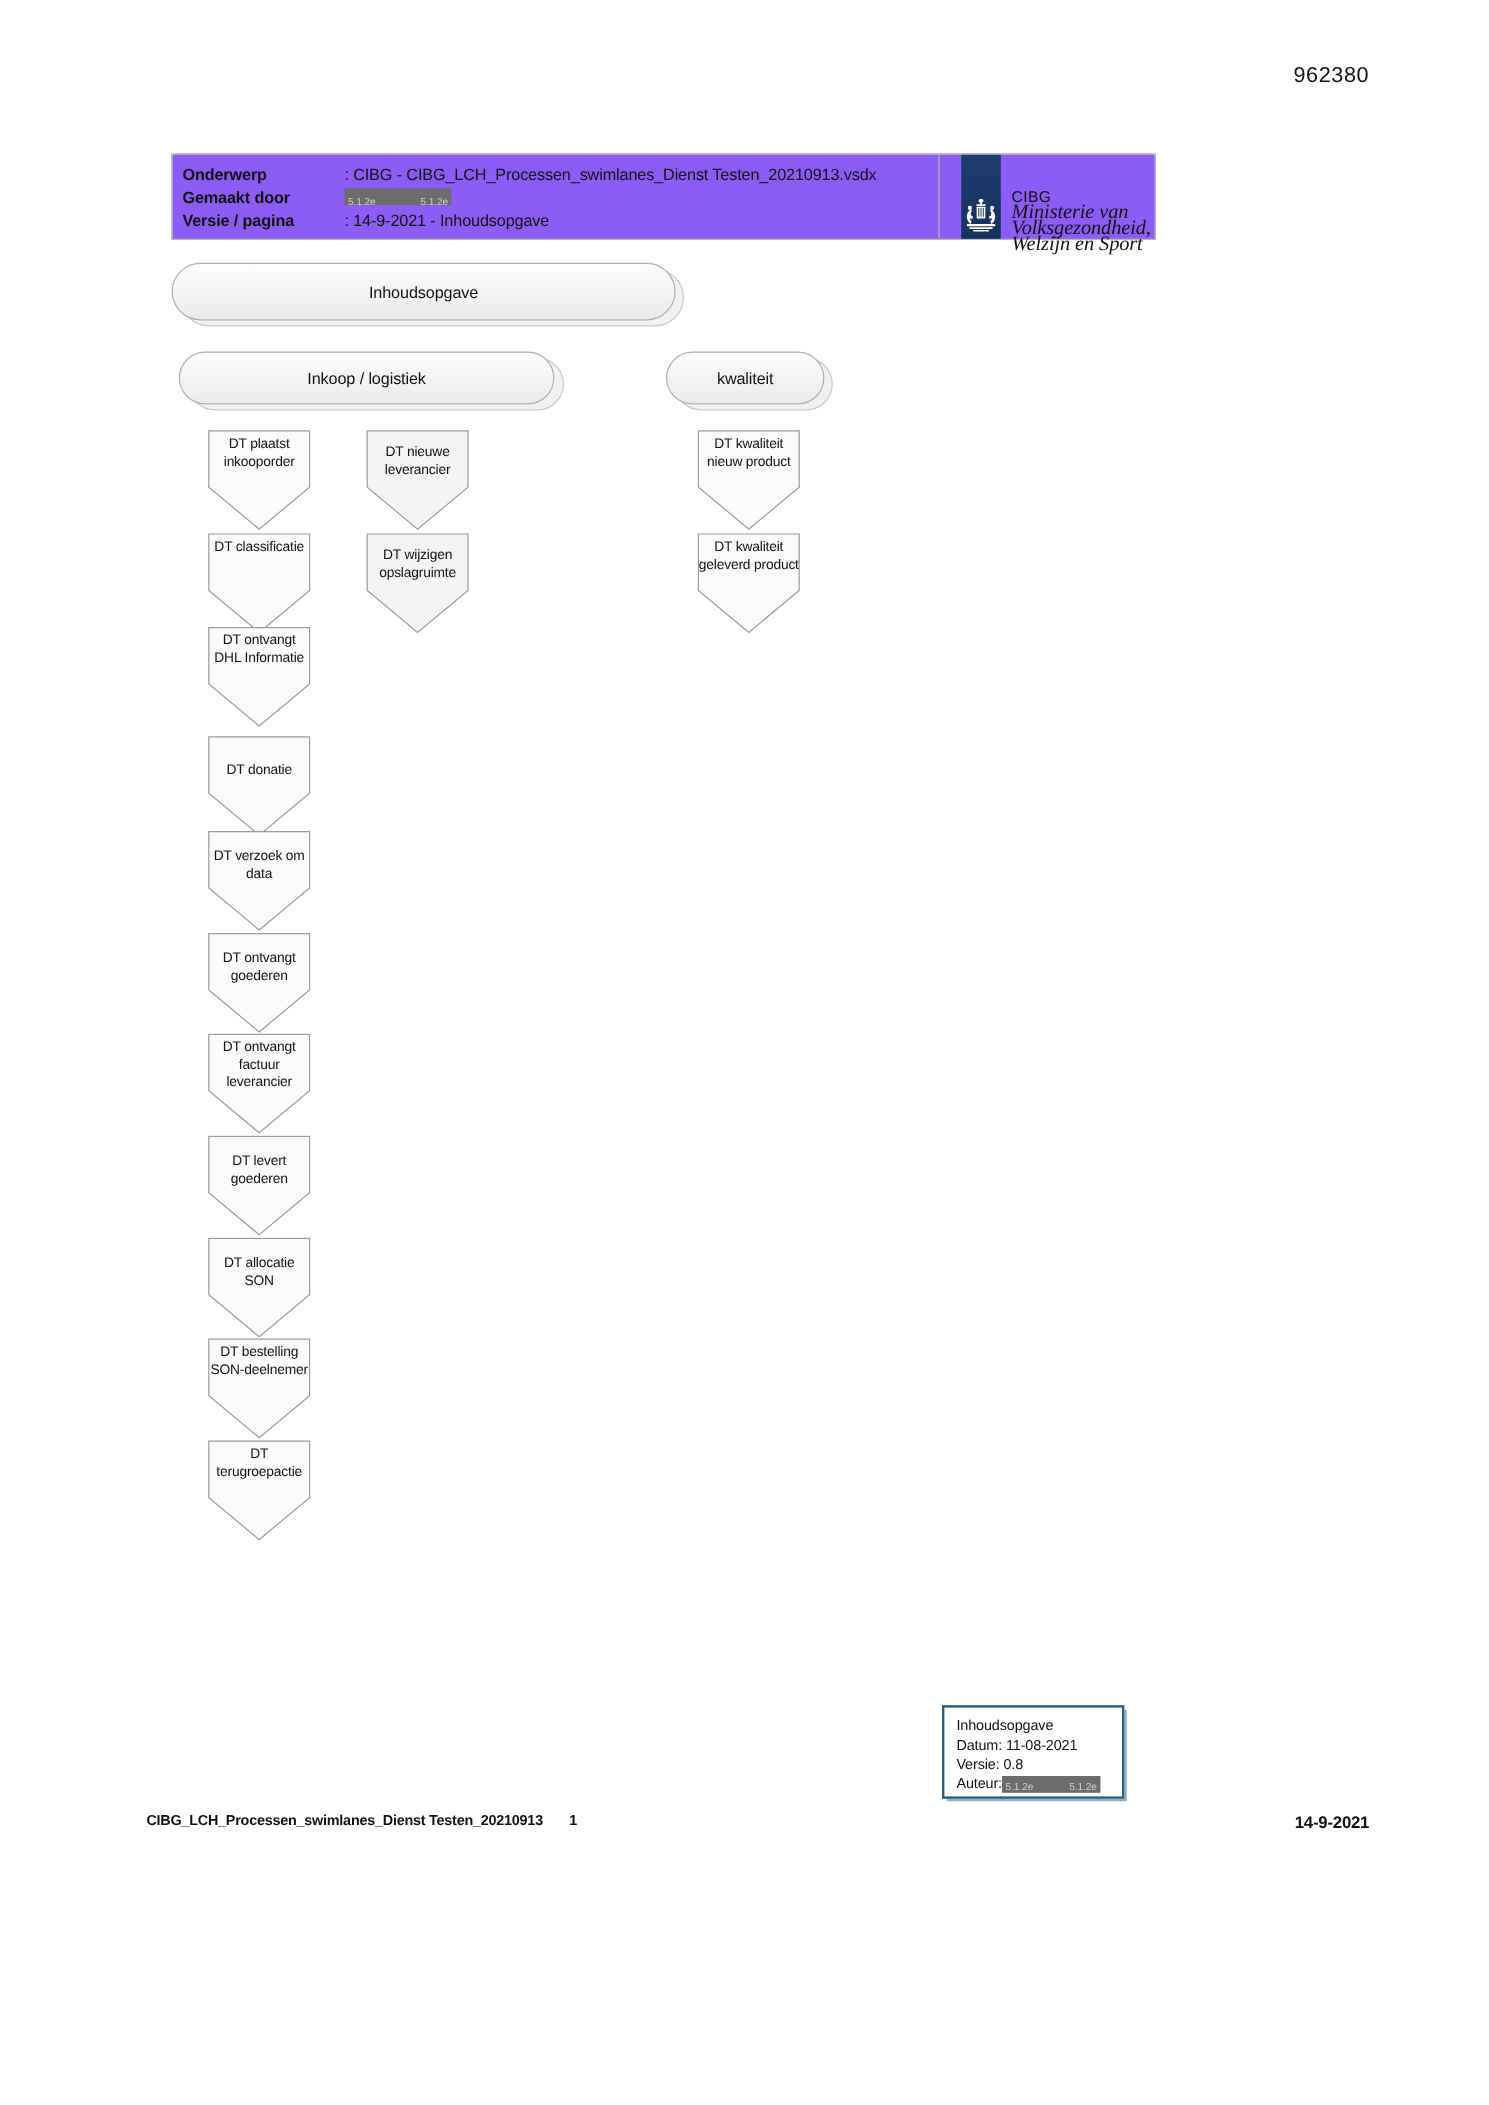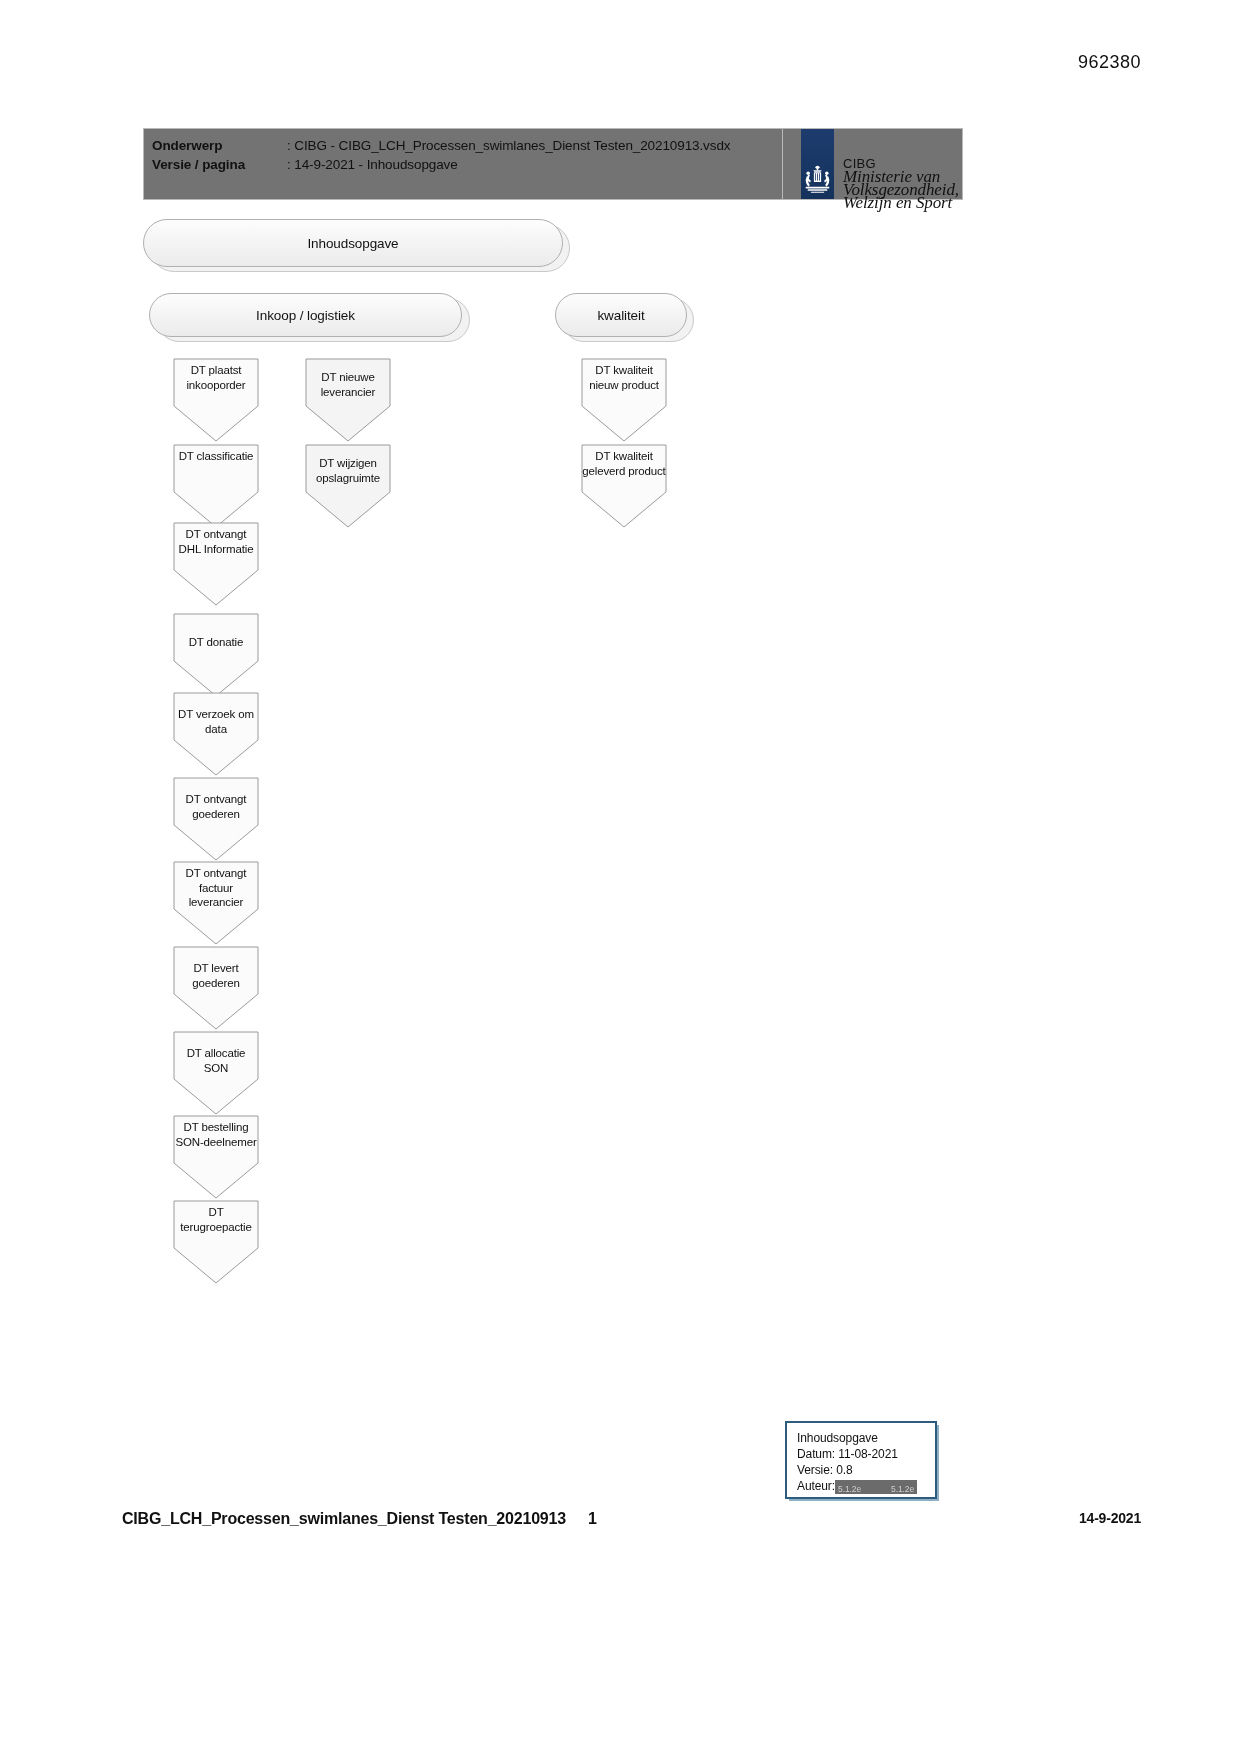--- a/index.html
+++ b/index.html
@@ -28,21 +28,21 @@
   }
 
   
   .doc-header {
     position: absolute;
     left: 143px;
     top: 128px;
     width: 820px;
     height: 72px;
     border: 1px solid #b9b9b9;
-    background: #737373;
+    background: #8b5cf6;
     box-sizing: border-box;
   }
   .hdr-rows {
     position: absolute;
     left: 8px;
     top: 7px;
     font-size: 13.5px;
     line-height: 19px;
   }
   .hdr-row {
@@ -188,21 +188,21 @@
     line-height: 16px;
     color: #111;
     letter-spacing: -0.1px;
   }
 
   
   .footer-left {
     position: absolute;
     left: 122px;
     top: 1510px;
-    font-size: 16px;
+    font-size: 12px;
     font-weight: bold;
     color: #111;
     letter-spacing: -0.2px;
     white-space: nowrap;
   }
   .footer-pageno {
     display: inline-block;
     margin-left: 22px;
   }
   .footer-right {
@@ -222,20 +222,30 @@
 <div class="page-stamp">962380</div>
 
 <div class="doc-header">
   <div class="hdr-rows">
 
     <div class="hdr-row">
       <div class="hdr-label">Onderwerp</div>
       <div class="hdr-value">: CIBG - CIBG_LCH_Processen_swimlanes_Dienst Testen_20210913.vsdx</div>
     </div>
 
+    <div class="hdr-row">
+      <div class="hdr-label">Gemaakt door</div>
+      <div class="hdr-value">
+        <span class="redact-pair">
+          <span>5.1.2e</span>
+          <span class="redact-gap"></span>
+          <span>5.1.2e</span>
+        </span>
+      </div>
+    </div>
 
     <div class="hdr-row">
       <div class="hdr-label">Versie / pagina</div>
       <div class="hdr-value">: 14-9-2021 - Inhoudsopgave</div>
     </div>
 
   </div>
 
   <div class="logo-wrap">
     <div class="logo-bar"></div>

